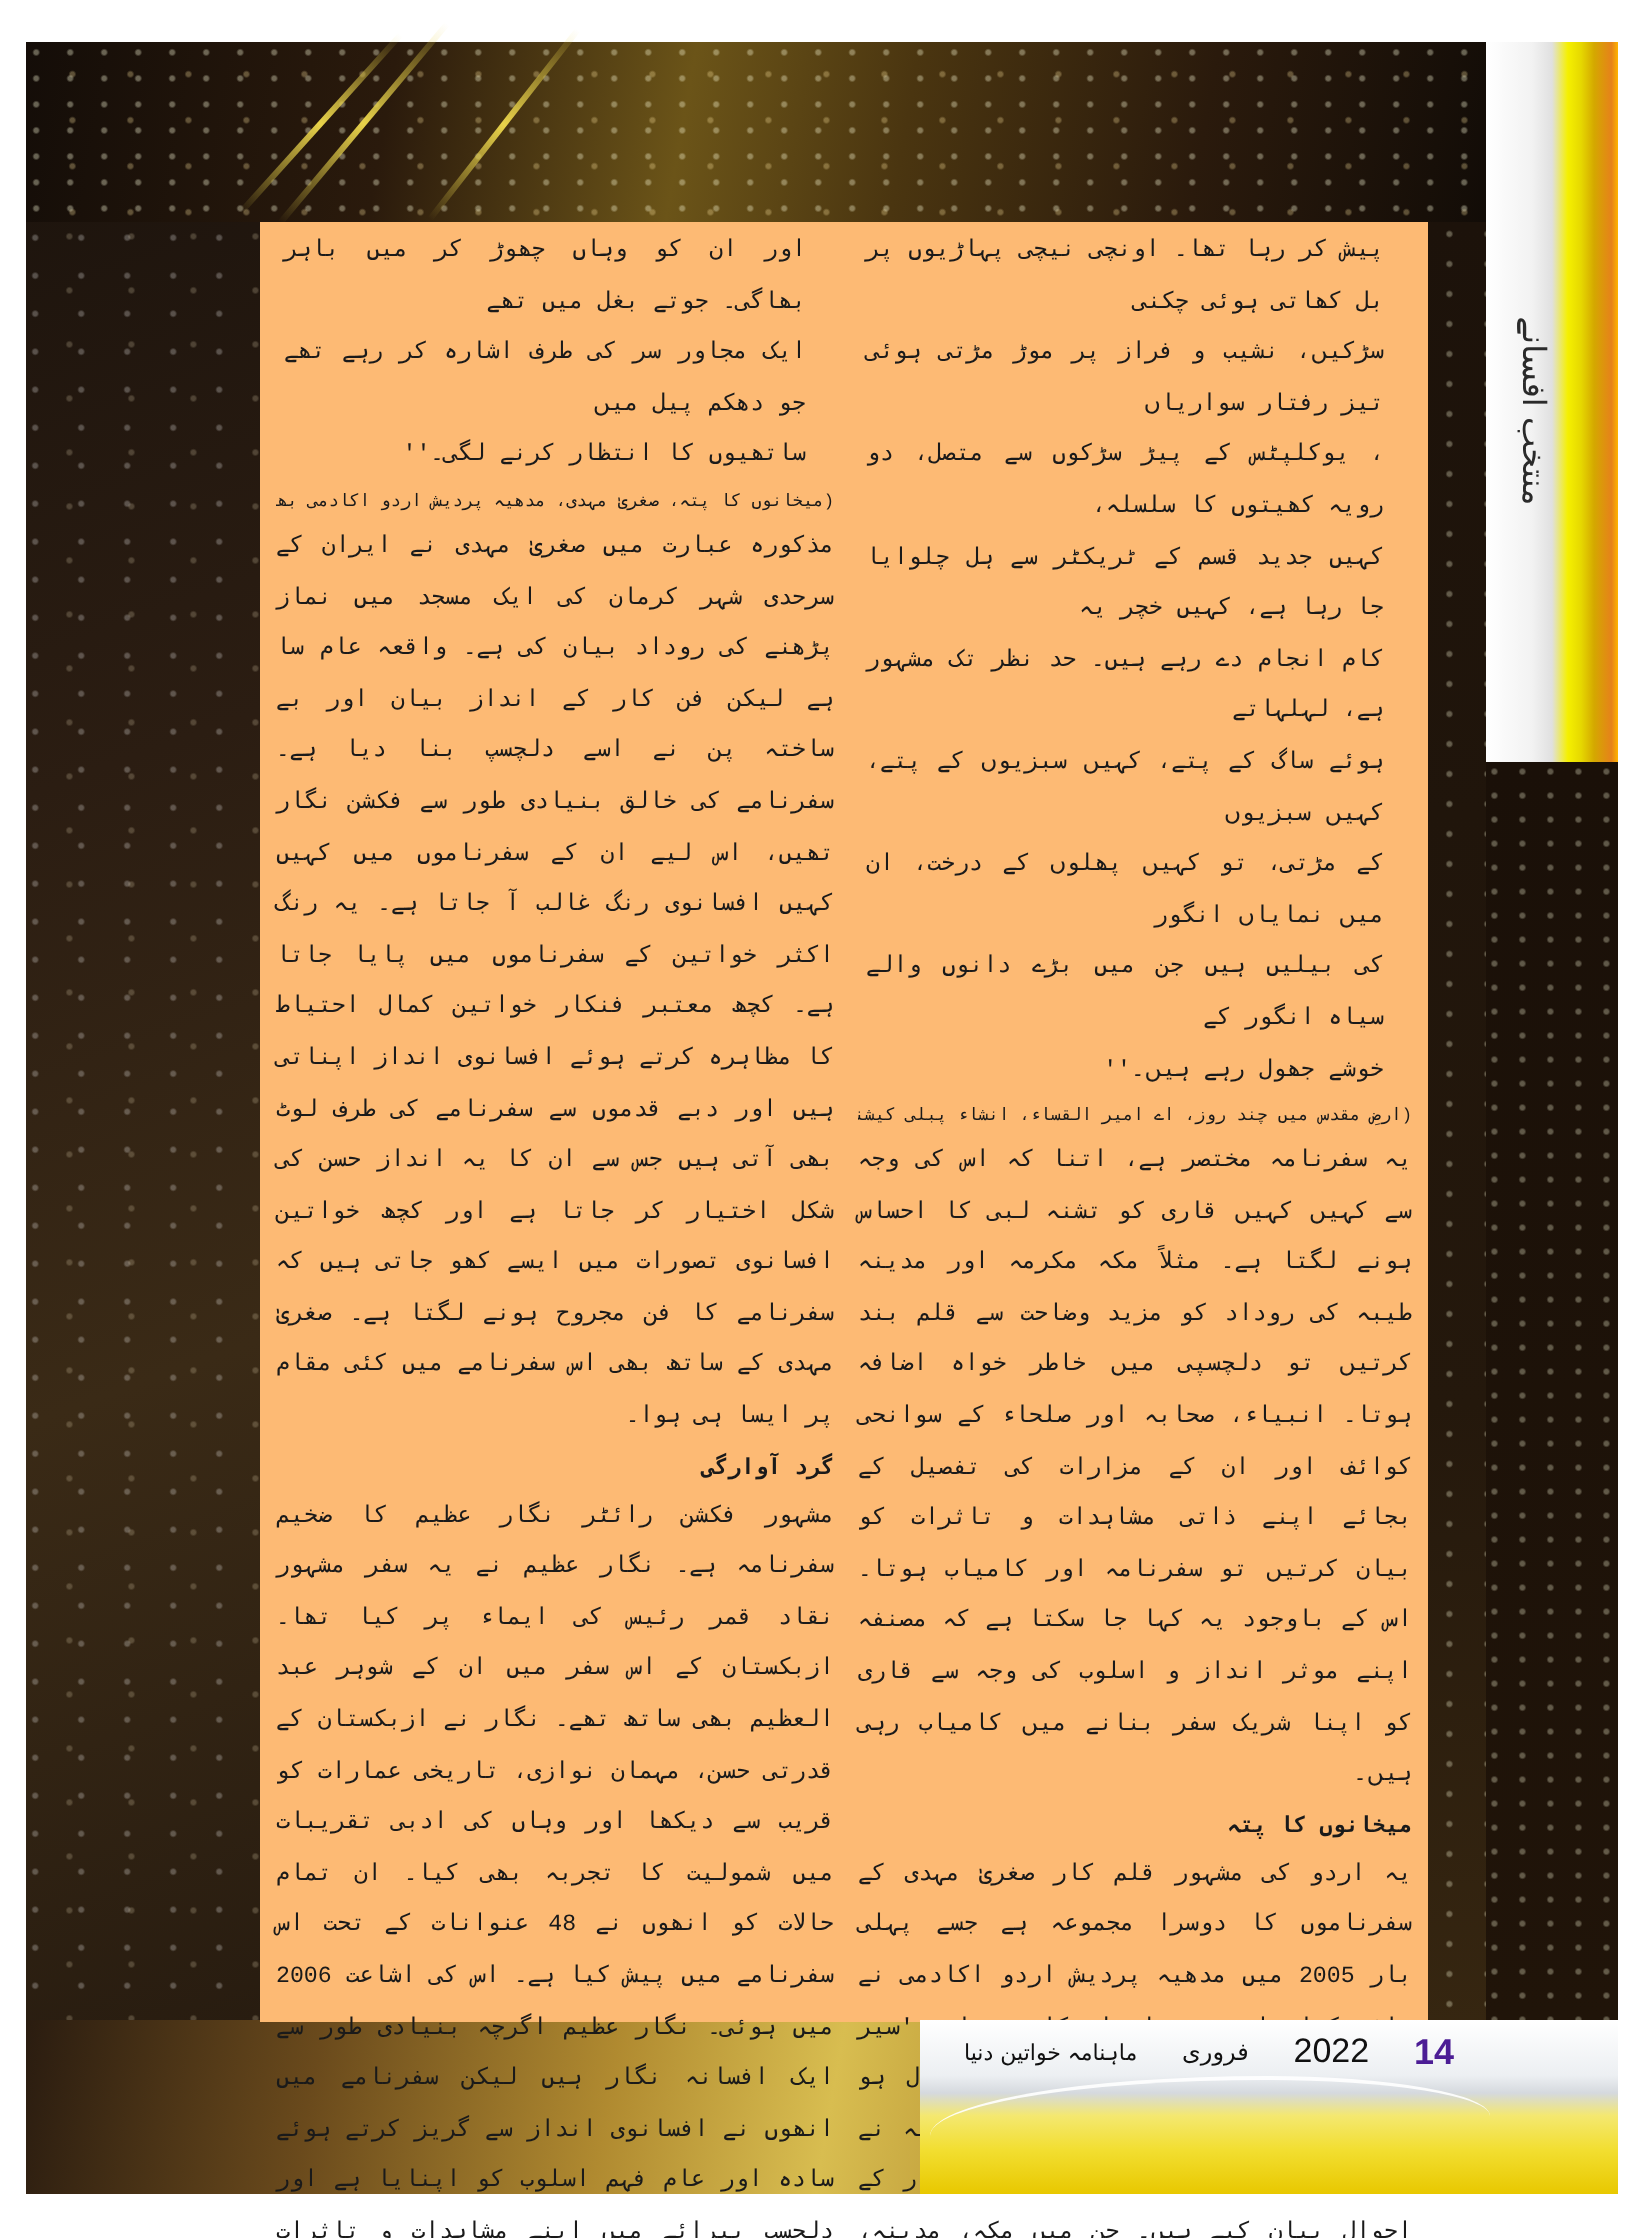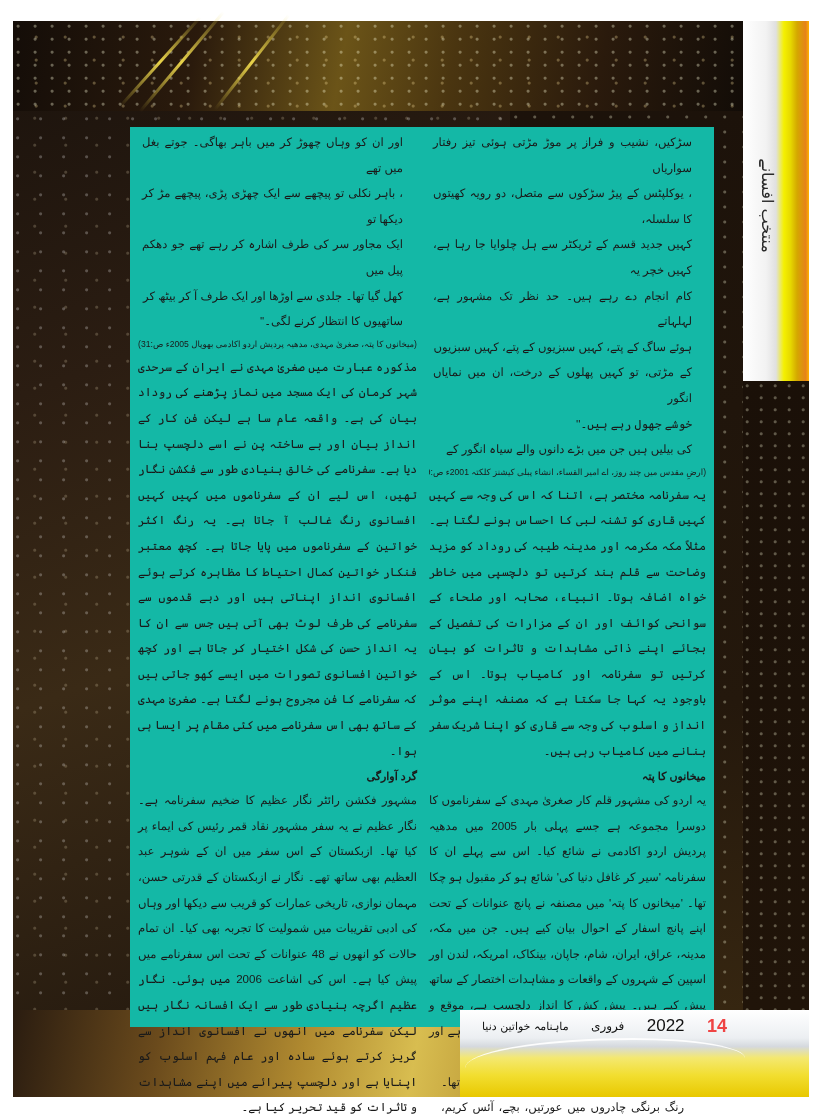--- a/index.html
+++ b/index.html
@@ -44,23 +44,23 @@
   .sidebar-title {
     position: absolute; left: 752px; top: 150px; width: 30px; height: 110px;
     display: flex; align-items: center; justify-content: center;
   }
   .sidebar-title span {
     display: block; transform: rotate(90deg); white-space: nowrap;
     font-family: "DejaVu Serif", serif; font-size: 16px; color: #2a2a2a;
   }
 
   .col {
-    position: absolute; background: #14b8a6; direction: rtl;
-    font-family: Liberation Sans, sans-serif; color: #1a1a1a;
-    font-size: 11.6px; line-height: 25.6px; margin-top: 16px;
+    position: absolute; background: #fdba74; direction: rtl;
+    font-family: Liberation Mono, monospace; color: #1a1a1a;
+    font-size: 11.6px; line-height: 25.6px;
   }
   .col-right { left: 423px; top: 111px; width: 291px; height: 900px; padding: 2px 8px 0 6px; }
   .col-left  { left: 130px; top: 111px; width: 293px; height: 900px; padding: 2px 6px 0 8px; }
 
   .p { text-align: justify; text-align-last: right; }
   .quote { padding-right: 22px; padding-left: 12px; text-align: justify; }
   .cite { font-size: 8.6px; line-height: 20px; white-space: nowrap; overflow: hidden; }
   .heading { font-weight: bold; font-size: 11px; line-height: 22px; margin-top: 2px; }
 
   .footer-box {
@@ -71,62 +71,61 @@
     position: absolute; left: 465px; top: 1038px; width: 280px; height: 50px;
     border-top: 2px solid rgba(255,255,255,0.9); border-radius: 60% 40% 0 0;
   }
   .footer-row {
     position: absolute; left: 482px; top: 1013px; width: 245px; height: 26px;
     display: flex; align-items: center; justify-content: space-between; direction: ltr;
   }
   .footer-mag { font-family: "DejaVu Serif", serif; font-size: 11px; color: #111; }
   .footer-month { font-family: "DejaVu Serif", serif; font-size: 12px; color: #111; }
   .footer-year { font-family: "Liberation Sans", sans-serif; font-weight: normal; font-size: 17px; color: #111; }
-  .footer-page { font-family: "Liberation Sans", sans-serif; font-weight: bold; font-size: 18px; color: #ef4444; }
+  .footer-page { font-family: "Liberation Sans", sans-serif; font-weight: bold; font-size: 18px; color: #4c1d95; }
 </style>
 </head>
 <body>
 
 <div class="page-bg"></div>
 <div class="top-band"></div>
 <div class="streak" style="left:120px;top:105px;width:120px;transform:rotate(-48deg);"></div>
 <div class="streak" style="left:140px;top:110px;width:130px;transform:rotate(-50deg);"></div>
 <div class="streak" style="left:215px;top:108px;width:120px;transform:rotate(-52deg);"></div>
 <div class="right-dark"></div>
 <div class="bottom-band"></div>
 <div class="sidebar-deco"></div>
 <div class="sidebar-deco-dark"></div>
 <div class="sidebar-title">
   <span>منتخب افسانے</span>
 </div>
 
 <div class="col col-right">
   <div class="quote" style="padding-right:14px;padding-left:4px;">
+    <div>پیش کر رہا تھا۔ اونچی نیچی پہاڑیوں پر بل کھاتی ہوئی چکنی</div>
     <div>سڑکیں، نشیب و فراز پر موڑ مڑتی ہوئی تیز رفتار سواریاں</div>
     <div>، یوکلپٹس کے پیڑ سڑکوں سے متصل، دو رویہ کھیتوں کا سلسلہ،</div>
     <div>کہیں جدید قسم کے ٹریکٹر سے ہل چلوایا جا رہا ہے، کہیں خچر یہ</div>
     <div>کام انجام دے رہے ہیں۔ حد نظر تک مشہور ہے، لہلہاتے</div>
     <div>ہوئے ساگ کے پتے، کہیں سبزیوں کے پتے، کہیں سبزیوں</div>
     <div>کے مڑتی، تو کہیں پھلوں کے درخت، ان میں نمایاں انگور</div>
+    <div>کی بیلیں ہیں جن میں بڑے دانوں والے سیاہ انگور کے</div>
     <div>خوشے جھول رہے ہیں۔''</div>
-    <div>کی بیلیں ہیں جن میں بڑے دانوں والے سیاہ انگور کے</div>
   </div>
   <div class="cite">(ارضِ مقدس میں چند روز، اے امیر القساء، انشاء پبلی کیشنز کلکتہ 2001ء ص:49)</div>
   <div class="p">یہ سفرنامہ مختصر ہے، اتنا کہ اس کی وجہ سے کہیں کہیں قاری کو تشنہ لبی کا احساس ہونے لگتا ہے۔ مثلاً مکہ مکرمہ اور مدینہ طیبہ کی روداد کو مزید وضاحت سے قلم بند کرتیں تو دلچسپی میں خاطر خواہ اضافہ ہوتا۔ انبیاء، صحابہ اور صلحاء کے سوانحی کوائف اور ان کے مزارات کی تفصیل کے بجائے اپنے ذاتی مشاہدات و تاثرات کو بیان کرتیں تو سفرنامہ اور کامیاب ہوتا۔ اس کے باوجود یہ کہا جا سکتا ہے کہ مصنفہ اپنے موثر انداز و اسلوب کی وجہ سے قاری کو اپنا شریک سفر بنانے میں کامیاب رہی ہیں۔</div>
   <div class="heading">میخانوں کا پتہ</div>
   <div class="p">یہ اردو کی مشہور قلم کار صغریٰ مہدی کے سفرناموں کا دوسرا مجموعہ ہے جسے پہلی بار 2005 میں مدھیہ پردیش اردو اکادمی نے شائع کیا۔ اس سے پہلے ان کا سفرنامہ 'سیر کر غافل دنیا کی' شائع ہو کر مقبول ہو چکا تھا۔ 'میخانوں کا پتہ' میں مصنفہ نے پانچ عنوانات کے تحت اپنے پانچ اسفار کے احوال بیان کیے ہیں۔ جن میں مکہ، مدینہ، عراق، ایران، شام، جاپان، بینکاک، امریکہ، لندن اور اسپین کے شہروں کے واقعات و مشاہدات اختصار کے ساتھ پیش کیے ہیں۔ پیش کش کا انداز دلچسپ ہے، موقع و محل کے اعتبار سے اشعار کا استعمال بھی پایا جاتا ہے اور زبان میں بے ساختگی بھی۔:</div>
   <div class="quote">''مسجد اور اس کے اطراف ایک میلہ لگا ہوا تھا۔ رنگ برنگی چادروں میں عورتیں، بچے، آئس کریم، طرح طرح کے شربت، کھلونے، مسجد کے اندر بھی بھیڑ تھی۔ میں تو اندر جانے کی ہمت ہار رہی تھی، مگر ہماری ایک نہایت ایکٹیو ساتھی مجھے ساتھ لے گئیں۔ وہاں تو کندھے سے کندھا چھل رہا تھا، ایسی حالت میں جیسے تیسے نماز پڑھی، دعا مانگی</div>
 </div>
 
 <div class="col col-left">
   <div class="quote" style="padding-right:14px;padding-left:4px;">
     <div>اور ان کو وہاں چھوڑ کر میں باہر بھاگی۔ جوتے بغل میں تھے</div>
-    <div>، باہر نکلی تو پیچھے سے ایک چھڑی پڑی، پیچھے مڑ کر دیکھا تو</div>
     <div>ایک مجاور سر کی طرف اشارہ کر رہے تھے جو دھکم پیل میں</div>
-    <div>کھل گیا تھا۔ جلدی سے اوڑھا اور ایک طرف آ کر بیٹھ کر</div>
     <div>ساتھیوں کا انتظار کرنے لگی۔''</div>
   </div>
   <div class="cite">(میخانوں کا پتہ، صغریٰ مہدی، مدھیہ پردیش اردو اکادمی بھوپال 2005ء ص:31)</div>
   <div class="p">مذکورہ عبارت میں صغریٰ مہدی نے ایران کے سرحدی شہر کرمان کی ایک مسجد میں نماز پڑھنے کی روداد بیان کی ہے۔ واقعہ عام سا ہے لیکن فن کار کے انداز بیان اور بے ساختہ پن نے اسے دلچسپ بنا دیا ہے۔ سفرنامے کی خالق بنیادی طور سے فکشن نگار تھیں، اس لیے ان کے سفرناموں میں کہیں کہیں افسانوی رنگ غالب آ جاتا ہے۔ یہ رنگ اکثر خواتین کے سفرناموں میں پایا جاتا ہے۔ کچھ معتبر فنکار خواتین کمال احتیاط کا مظاہرہ کرتے ہوئے افسانوی انداز اپناتی ہیں اور دبے قدموں سے سفرنامے کی طرف لوٹ بھی آتی ہیں جس سے ان کا یہ انداز حسن کی شکل اختیار کر جاتا ہے اور کچھ خواتین افسانوی تصورات میں ایسے کھو جاتی ہیں کہ سفرنامے کا فن مجروح ہونے لگتا ہے۔ صغریٰ مہدی کے ساتھ بھی اس سفرنامے میں کئی مقام پر ایسا ہی ہوا۔</div>
   <div class="heading">گرد آوارگی</div>
   <div class="p">مشہور فکشن رائٹر نگار عظیم کا ضخیم سفرنامہ ہے۔ نگار عظیم نے یہ سفر مشہور نقاد قمر رئیس کی ایماء پر کیا تھا۔ ازبکستان کے اس سفر میں ان کے شوہر عبد العظیم بھی ساتھ تھے۔ نگار نے ازبکستان کے قدرتی حسن، مہمان نوازی، تاریخی عمارات کو قریب سے دیکھا اور وہاں کی ادبی تقریبات میں شمولیت کا تجربہ بھی کیا۔ ان تمام حالات کو انھوں نے 48 عنوانات کے تحت اس سفرنامے میں پیش کیا ہے۔ اس کی اشاعت 2006 میں ہوئی۔ نگار عظیم اگرچہ بنیادی طور سے ایک افسانہ نگار ہیں لیکن سفرنامے میں انھوں نے افسانوی انداز سے گریز کرتے ہوئے سادہ اور عام فہم اسلوب کو اپنایا ہے اور دلچسپ پیرائے میں اپنے مشاہدات و تاثرات کو قید تحریر کیا ہے۔</div>
   <div class="p" style="text-align:center;text-align-last:center;font-weight:bold;">تاشقند کی ایک سڑک کا نقشہ کھینچتے ہوئے لکھتی ہیں:</div>
 
 </div>
 

